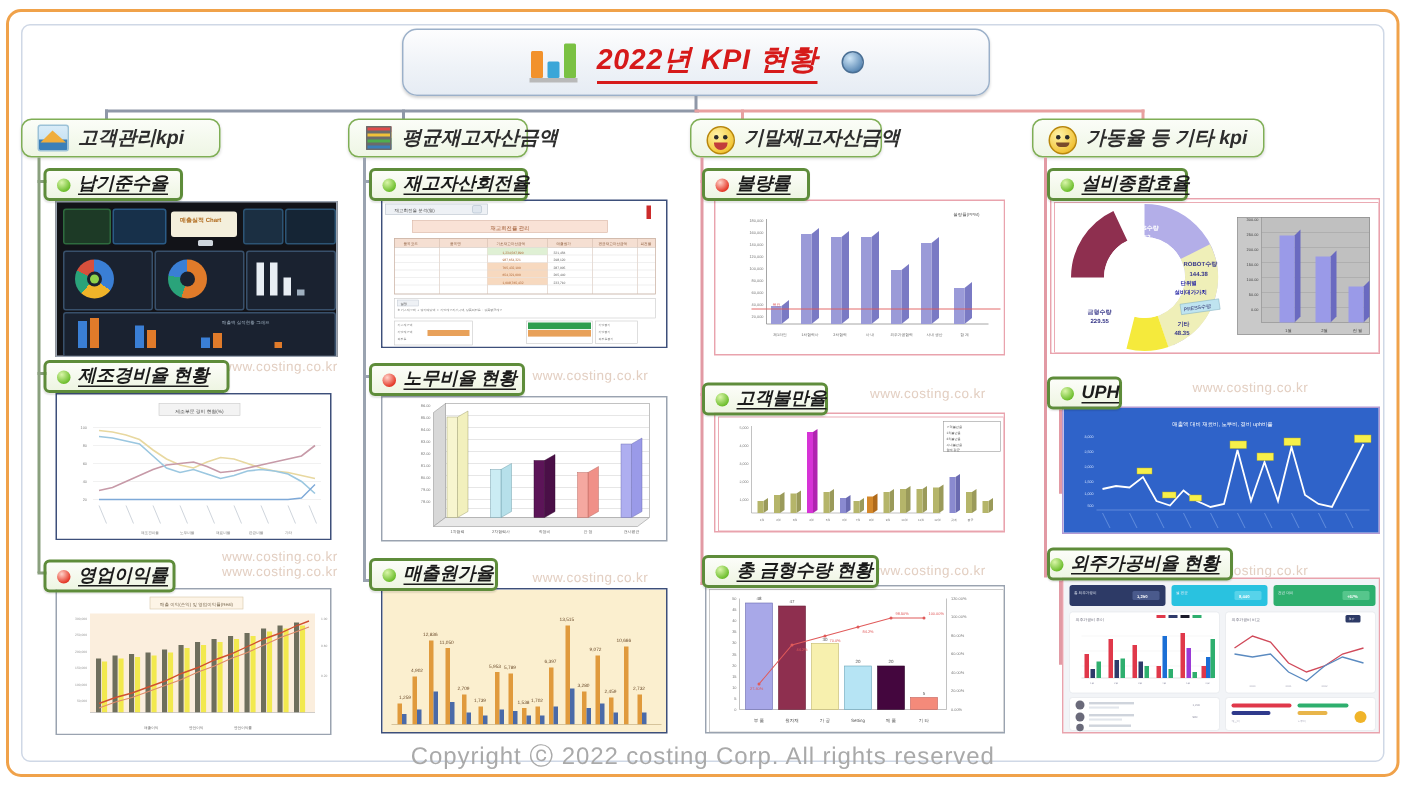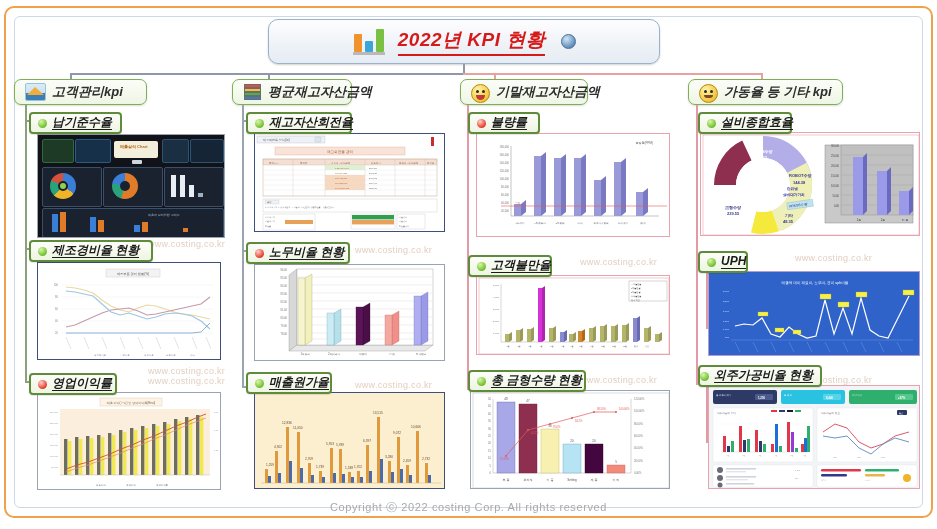--- a/index.html
+++ b/index.html
@@ -119,21 +119,21 @@
   .thumb.b-pink{border:1px solid #e9a3ad;}
   .thumb.b-purple{border:1px solid #b39ad2;}
   .thumb.b-gray{border:1px solid #9aa3b0;}
 
   
   .wm{position:absolute;color:#e3cfc2;font-size:9px;letter-spacing:.3px;white-space:nowrap;}
 
   
   .footer{
     position:absolute;left:0;right:0;bottom:14px;text-align:center;
-    font-size:11px;color:#a9a9a9;letter-spacing:.6px;
+    font-size:16px;color:#a9a9a9;letter-spacing:.6px;
   }
 
   
   .mini{position:absolute;left:0;top:0;width:100%;height:100%;}
   .dark-dash{background:#121318;}
   .card{position:absolute;border-radius:2px;}
 </style>
 </head>
 <body>
 

